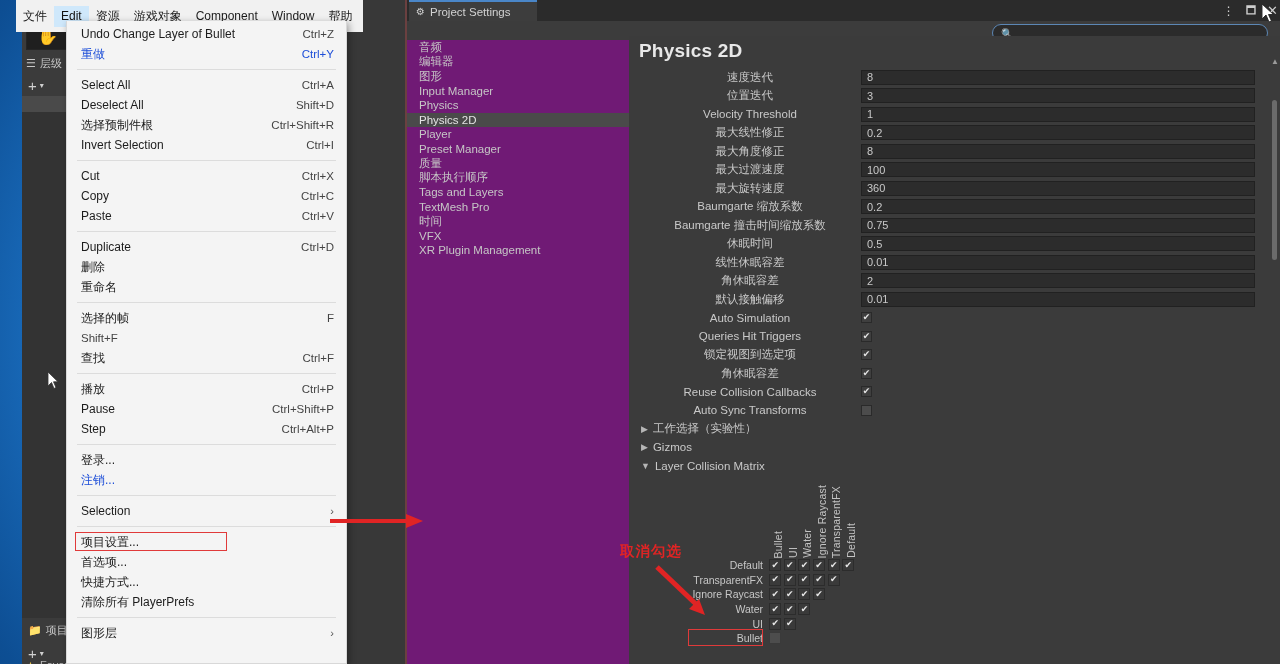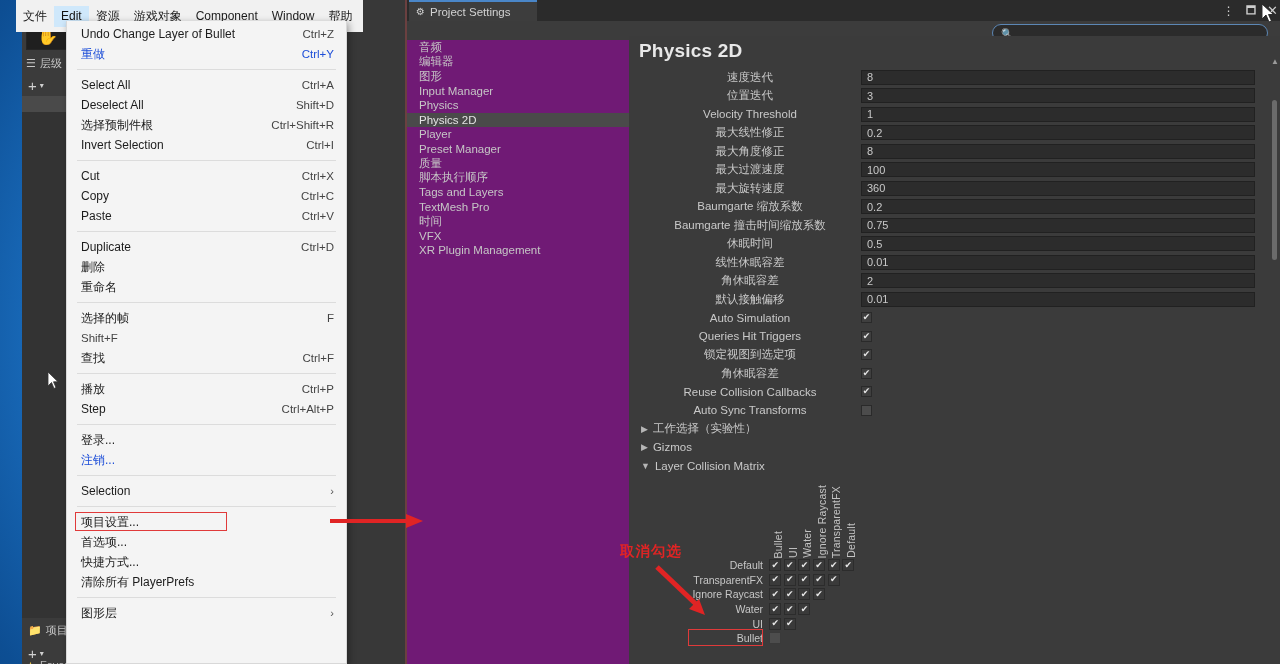--- a/index.html
+++ b/index.html
@@ -300,20 +300,24 @@
         <span class="sc">Shift+F</span>
       </div>
       <div class="mi">
         <span class="lbl">查找</span>
         <span class="sc">Ctrl+F</span>
       </div>
       <div class="sep"></div>
       <div class="mi">
         <span class="lbl">播放</span>
         <span class="sc">Ctrl+P</span>
+      </div>
+      <div class="mi">
+        <span class="lbl">Pause</span>
+        <span class="sc">Ctrl+Shift+P</span>
       </div>
       <div class="mi">
         <span class="lbl">Step</span>
         <span class="sc">Ctrl+Alt+P</span>
       </div>
       <div class="sep"></div>
       <div class="mi">
         <span class="lbl">登录...</span>
       </div>
       <div class="mi dis">

